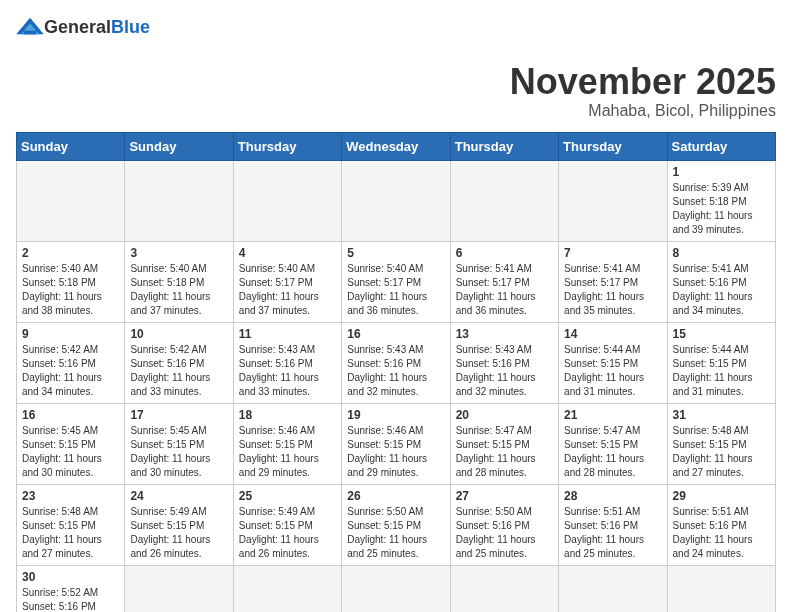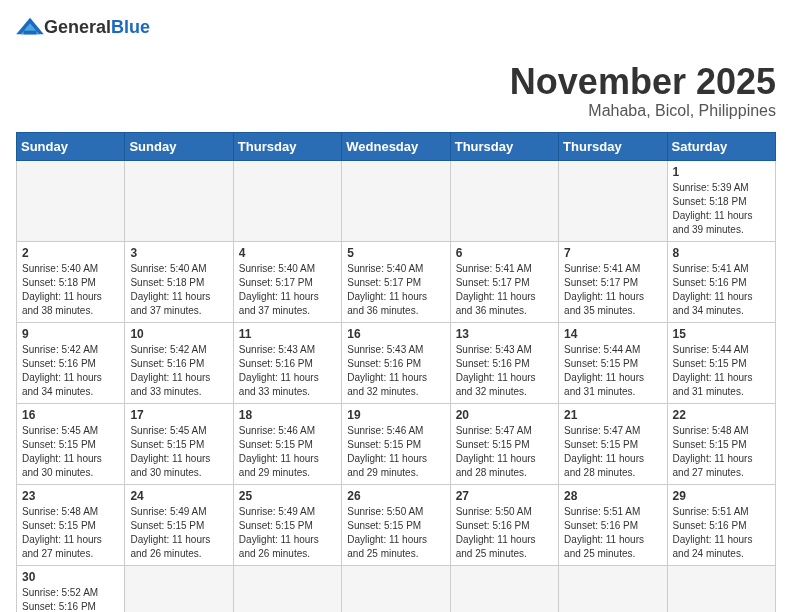--- a/index.html
+++ b/index.html
@@ -269,21 +269,21 @@
 and 28 minutes.</div>
         </td>
         <td>
           <span class="day-number">21</span>
           <div class="day-info" style="white-space: pre-line;">Sunrise: 5:47 AM
 Sunset: 5:15 PM
 Daylight: 11 hours
 and 28 minutes.</div>
         </td>
         <td>
-          <span class="day-number">22</span>
+          <span class="day-number">31</span>
           <div class="day-info" style="white-space: pre-line;">Sunrise: 5:48 AM
 Sunset: 5:15 PM
 Daylight: 11 hours
 and 27 minutes.</div>
         </td>
       </tr>
       <tr>
         <td>
           <span class="day-number">23</span>
           <div class="day-info" style="white-space: pre-line;">Sunrise: 5:48 AM

